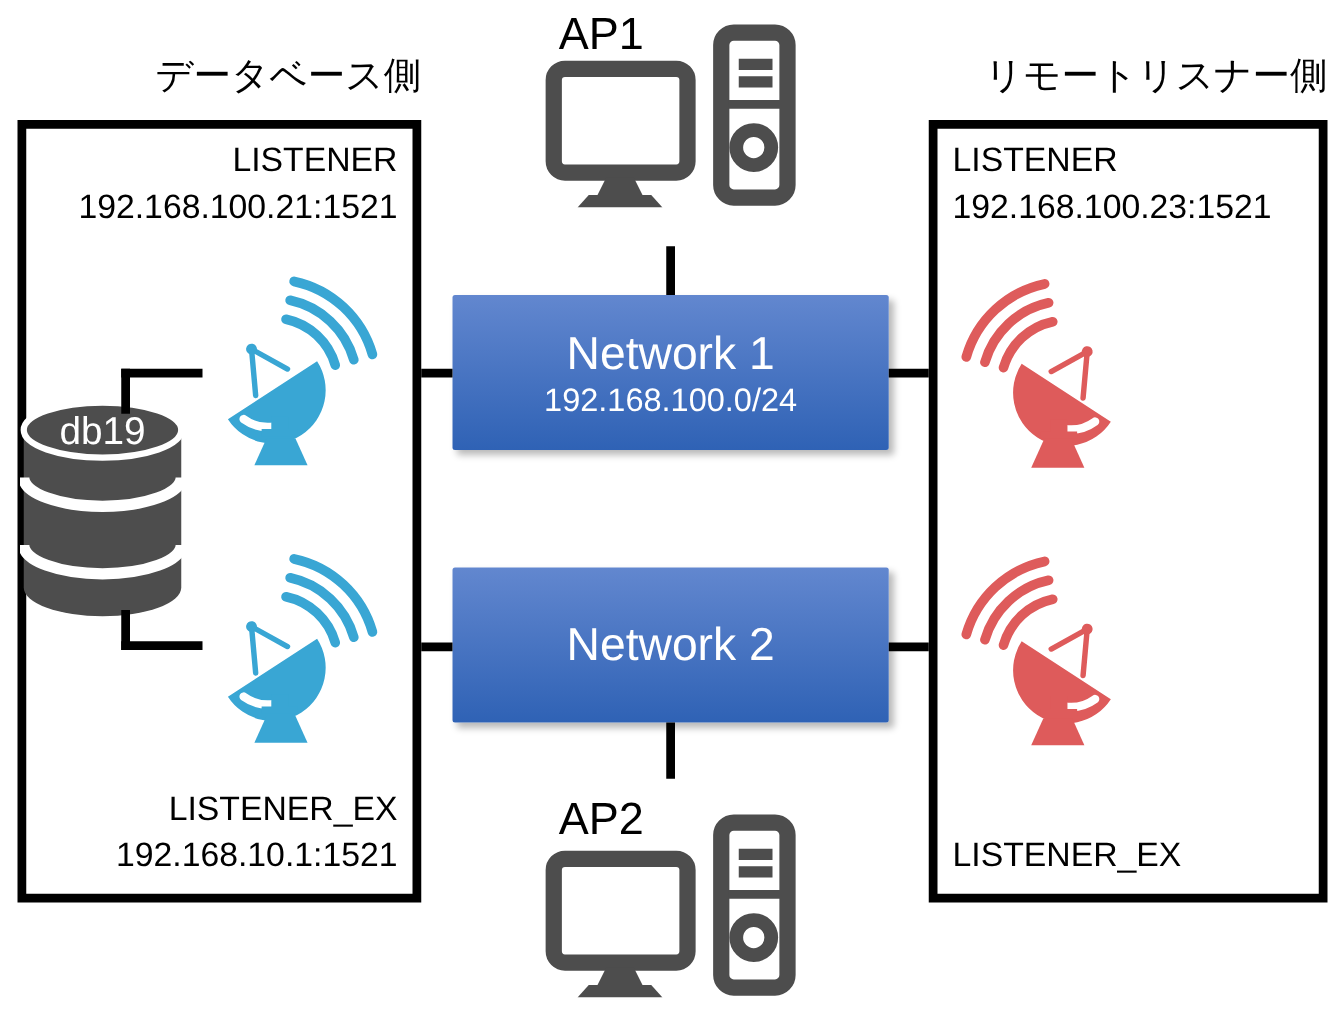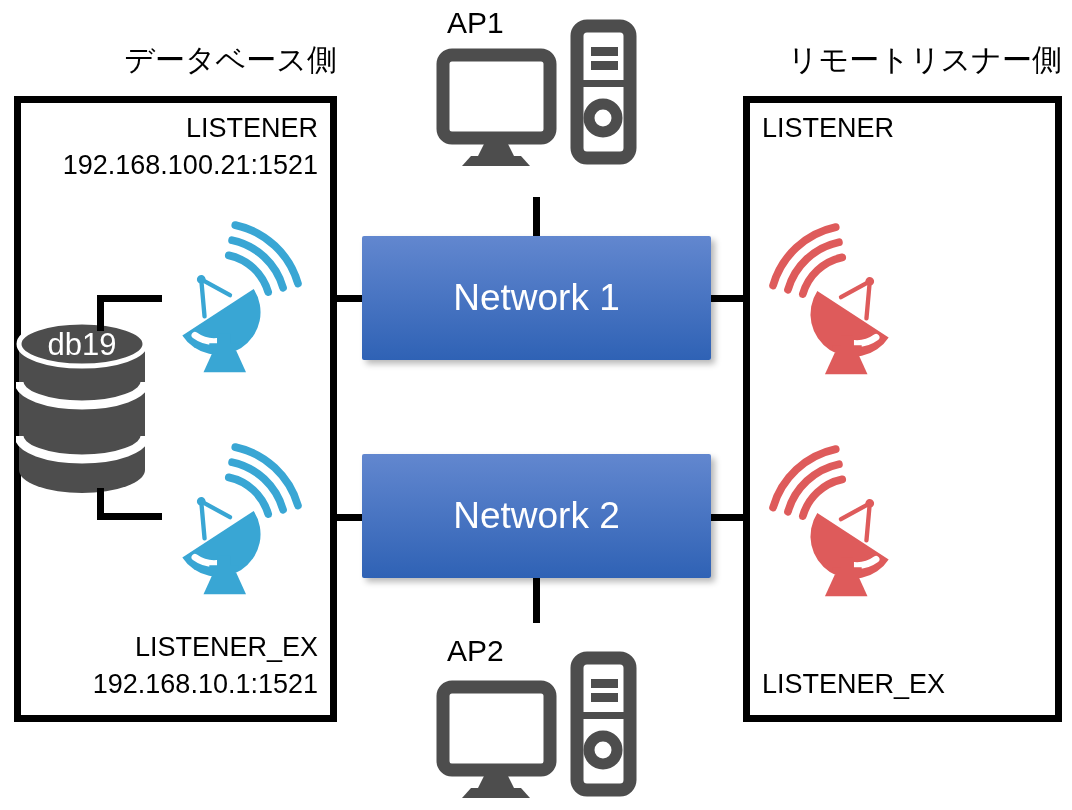--- a/index.html
+++ b/index.html
@@ -19,21 +19,21 @@
   .net{
     position:absolute;left:362px;width:349px;height:124px;box-sizing:border-box;
     background:linear-gradient(180deg,var(--network-top,#6287CF),var(--network-bottom,#2F62B5));
     border-radius:2px;box-shadow:4px 4px 6px rgba(0,0,0,0.28);
     display:flex;flex-direction:column;justify-content:center;align-items:center;
   }
   #network-1{top:236px;} #network-2{top:454px;}
   .net-name{font-size:37px;color:#fff;line-height:44px;}
   .net-subnet{font-size:26px;color:#fff;line-height:30px;}
   .line{position:absolute;background:var(--line-black,#000);}
-  .ap-label{position:absolute;font-size:30px;white-space:nowrap;}
+  .ap-label{position:absolute;font-size:36px;white-space:nowrap;}
   .icon-abs{position:absolute;}
   .gray{color:var(--icon-gray,#4D4D4D);}
   .cyan{color:var(--dish-cyan,#39A6D4);}
   .red{color:var(--dish-red,#DE5B5B);}
   .mirrored svg{transform:scaleX(-1);}
   svg{display:block;}
   .db-label-text{font-size:31px;font-family:"Liberation Sans","DejaVu Sans",sans-serif;}
 </style>
 </head>
 <body>
@@ -103,20 +103,21 @@
     </div>
     <div class="addr-block addr-bottom align-right">
       <div>LISTENER_EX</div>
       <div>192.168.10.1:1521</div>
     </div>
   </div>
 
   <div class="panel" id="right-panel">
     <div class="addr-block addr-top align-left">
       <div>LISTENER</div>
+      <div>192.168.100.23:1521</div>
     </div>
     <div class="addr-block addr-bottom align-left">
       <div>LISTENER_EX</div>
     </div>
   </div>
 
   <div class="icon-abs gray" style="left:16px;top:320px;">
     <svg width="132" height="176" viewBox="0 0 132 176">
       <path d="M3,24 L3,150 a63,23 0 0 0 126,0 L129,24 Z" fill="currentColor"></path>
       <path d="M3,62 a63,23 0 0 0 126,0" fill="none" stroke="#fff" stroke-width="9"></path>
@@ -143,20 +144,21 @@
       </svg>
   </div>
   <div class="icon-abs red mirrored" style="left:766px;top:422px;">
     <svg width="145" height="184">
         <use href="#sym-dish"></use>
       </svg>
   </div>
 
   <div class="net" id="network-1">
     <div class="net-name">Network 1</div>
+    <div class="net-subnet">192.168.100.0/24</div>
   </div>
   <div class="net" id="network-2">
     <div class="net-name">Network 2</div>
   </div>
 
   <div class="line" style="left:337px;top:295px;width:25px;height:7px;"></div>
   <div class="line" style="left:337px;top:514px;width:25px;height:7px;"></div>
   <div class="line" style="left:711px;top:295px;width:32px;height:7px;"></div>
   <div class="line" style="left:711px;top:514px;width:32px;height:7px;"></div>
   <div class="line" style="left:533px;top:197px;width:7px;height:39px;"></div>

